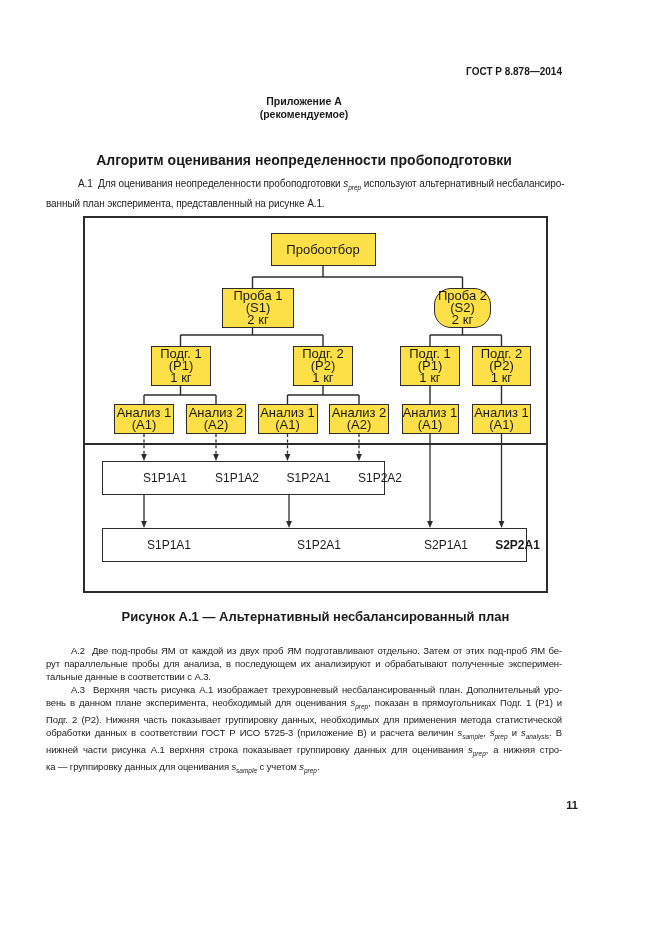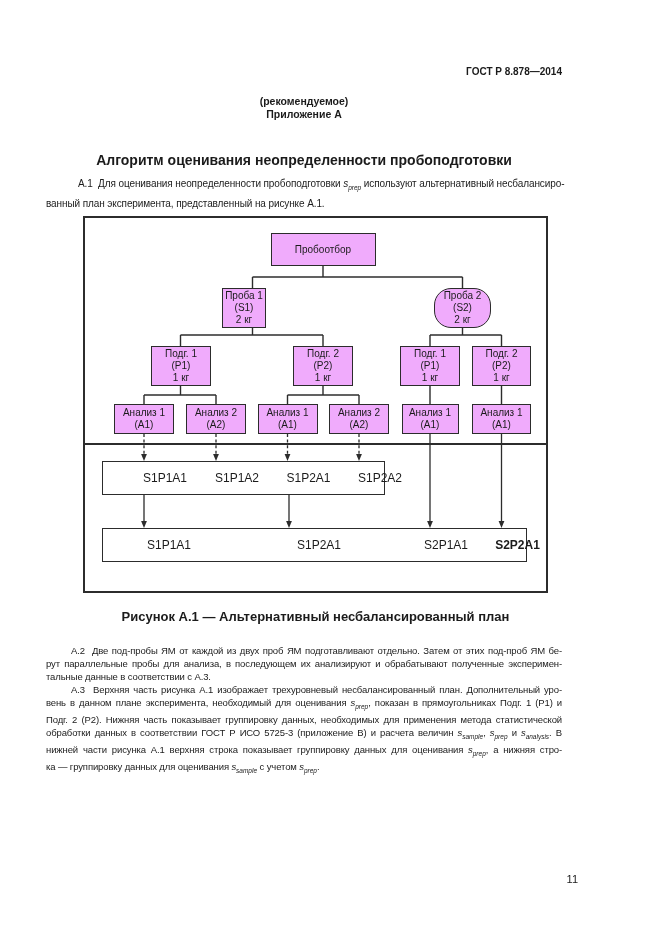--- a/index.html
+++ b/index.html
@@ -25,41 +25,41 @@
   .jline{white-space:nowrap;text-align:justify;text-align-last:justify;}
   .jline.last{text-align-last:left;}
   .ind32{padding-left:32px;}
   .ind25{padding-left:25px;}
   .jline sub{font-size:6.5px;font-style:italic;letter-spacing:0;}
   .sv{font-style:italic;}
 
   
   .figure{position:absolute;left:83px;top:216px;width:465px;height:377px;}
   .fig-svg{position:absolute;left:0;top:0;display:block;}
-  .node{position:absolute;border:1.4px solid #2c2c2c;background:#f0abfc;
+  .node{position:absolute;border:1.4px solid #2c2c2c;background:#fde047;
     display:flex;align-items:center;justify-content:center;text-align:center;
-    font-size:10px;line-height:12px;white-space:pre-line;box-sizing:border-box;}
+    font-size:13px;line-height:12px;white-space:pre-line;box-sizing:border-box;}
   .gbox{position:absolute;border:1.6px solid #2c2c2c;background:transparent;box-sizing:border-box;}
   .gl{position:absolute;top:50%;transform:translate(-50%,-50%);font-size:12px;white-space:nowrap;margin-left:20px;}
 
   .fig-caption{position:absolute;top:609px;left:83px;width:465px;text-align:center;
     font-weight:bold;font-size:13px;}
 
-  .page-number{position:absolute;top:873px;left:46px;width:532px;text-align:right;font-size:11px;}
+  .page-number{position:absolute;top:799px;left:46px;width:532px;text-align:right;font-size:11px;font-weight:bold;}
 </style>
 </head>
 <body>
 
 <div class="page">
 
   <div class="doc-number">ГОСТ Р 8.878—2014</div>
 
   <div class="annex-heading">
+    <div>Приложение А</div>
     <div>(рекомендуемое)</div>
-    <div>Приложение А</div>
   </div>
 
   <div class="page-title">Алгоритм оценивания неопределенности пробоподготовки</div>
 
   <div class="para para-a1">
     <div class="jline ind32">А.1&nbsp;&nbsp;Для оценивания неопределенности пробоподготовки <span class="sv">s</span><sub>prep</sub> используют альтернативный несбалансиро-</div>
     <div class="jline last">ванный план эксперимента, представленный на рисунке А.1.</div>
   </div>
 
   <div class="figure">
@@ -121,21 +121,21 @@
         <polygon points="273.1,238 278.9,238 276,245"></polygon>
         <polygon points="344.1,305 349.9,305 347,312"></polygon>
         <polygon points="415.6,305 421.4,305 418.5,312"></polygon>
         <polygon points="58.1,305 63.9,305 61,312"></polygon>
         <polygon points="203.1,305 208.9,305 206,312"></polygon>
       </g>
     </svg>
 
     <div class="node" style="left:187.5px;top:17px;width:105px;height:33px;">Пробоотбор</div>
 
-    <div class="node" style="left:139px;top:72px;width:44px;height:40px;">Проба 1
+    <div class="node" style="left:139px;top:72px;width:72px;height:40px;">Проба 1
 (S1)
 2 кг</div>
     <div class="node" style="left:351px;top:72px;width:57px;height:40px;border-radius:17px;">Проба 2
 (S2)
 2 кг</div>
 
     <div class="node" style="left:68px;top:130px;width:60px;height:40px;">Подг. 1
 (P1)
 1 кг</div>
     <div class="node" style="left:210px;top:130px;width:60px;height:40px;">Подг. 2

